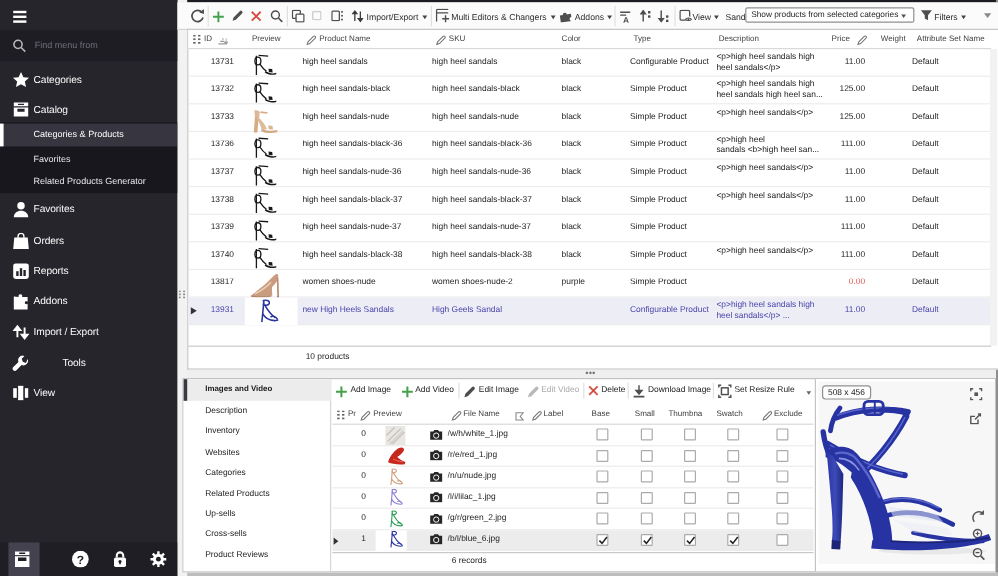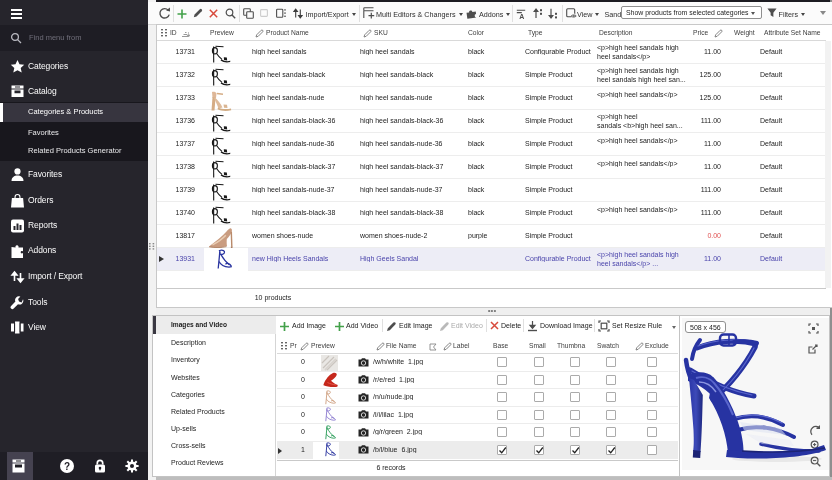--- a/index.html
+++ b/index.html
@@ -89,21 +89,21 @@
       </svg>
     <div class="sb-item" style="top:245px;">Addons</div>
     <svg class="abs sb-ico" style="top:270px;" width="14" height="14" viewBox="0 0 14 14">
         <path d="M4 11V3.5M4 2l-2.4 3h4.8z" stroke="#fff" stroke-width="1.6" fill="#fff"></path>
         <path d="M10 3v7.5M10 12l-2.4-3h4.8z" stroke="#fff" stroke-width="1.6" fill="#fff"></path>
       </svg>
     <div class="sb-item" style="top:271px;">Import / Export</div>
     <svg class="abs sb-ico" style="top:296px;" width="14" height="14" viewBox="0 0 14 14">
         <path d="M12.5 3.2a3.8 3.8 0 01-5 5L3.2 12.5a1.8 1.8 0 01-2.6-2.6L4.9 5.6a3.8 3.8 0 015-5L7.6 2.9l0.9 2.6 2.6 0.9z" fill="#fff"></path>
       </svg>
-    <div class="sb-item" style="top:297px;">Tools</div>
+    <div class="sb-item" style="top:297px;margin-left:24px;">Tools</div>
     <svg class="abs sb-ico" style="top:321px;" width="15" height="13" viewBox="0 0 15 13">
         <rect x="1" y="2.5" width="3" height="8" fill="#fff"></rect>
         <rect x="5" y="0.5" width="4.5" height="12" fill="#fff"></rect>
         <rect x="10.5" y="2.5" width="3" height="8" fill="#fff"></rect>
         <rect x="4.2" y="1.8" width="0.9" height="9.4" fill="#26252c"></rect>
         <rect x="9.7" y="1.8" width="0.9" height="9.4" fill="#26252c"></rect>
       </svg>
     <div class="sb-item" style="top:322px;">View</div>
 
     <div class="abs" style="left:0;top:452px;width:148px;height:28px;background:#1f1e25;"></div>

